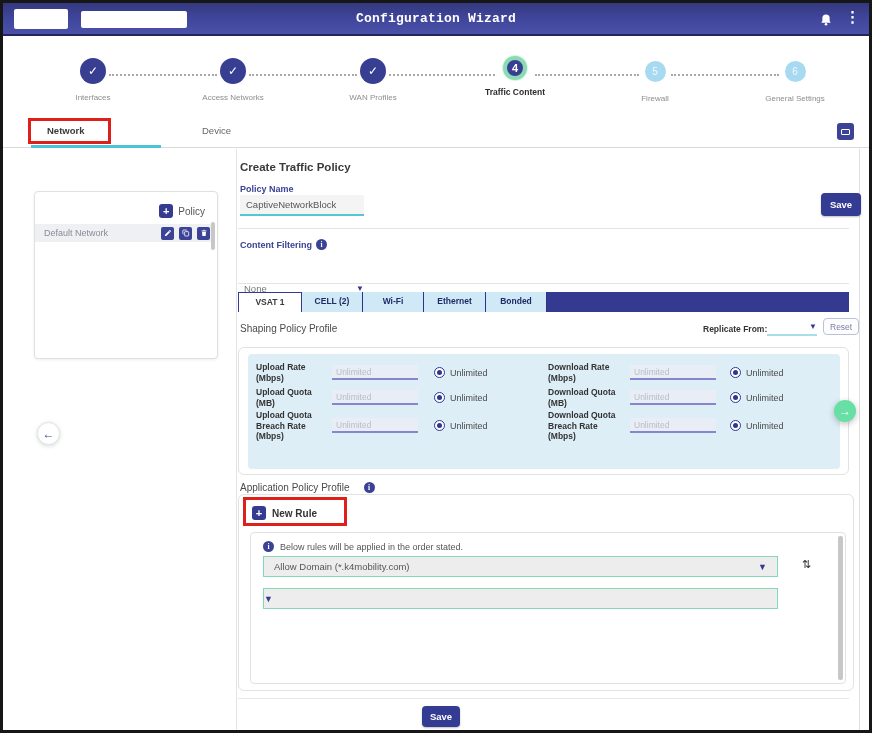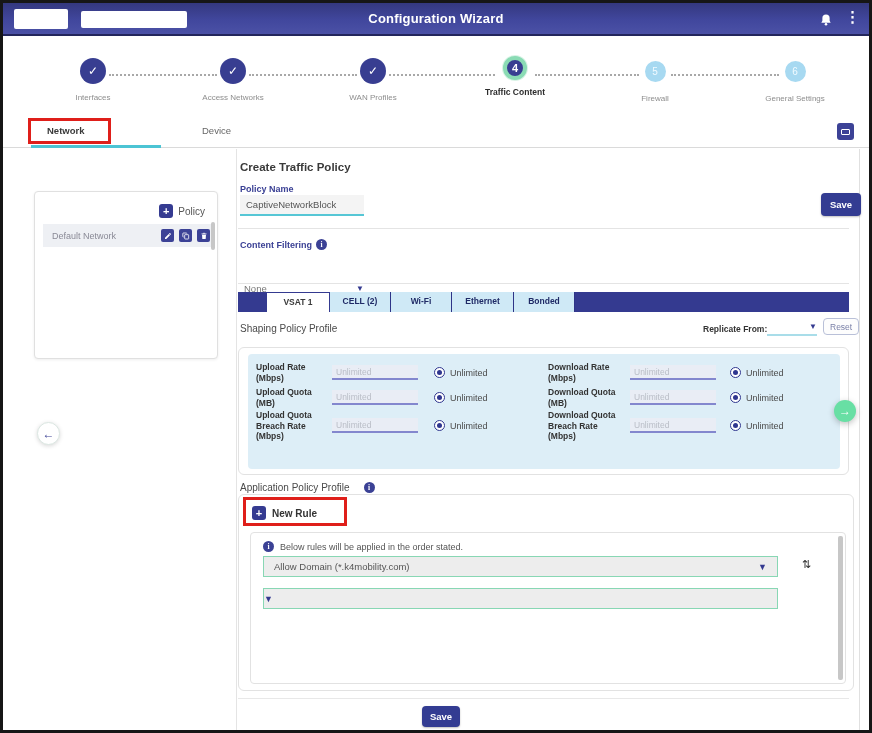--- a/index.html
+++ b/index.html
@@ -8,21 +8,21 @@
     position:relative; background:#fff; overflow:hidden;
     border:3px solid #161616;
     font-family:"Liberation Sans", sans-serif;
     color:#333;
   }
   .abs { position:absolute; }
 
   
   .topbar { left:0; top:0; right:0; height:33px;
     background:linear-gradient(180deg,#34387f 0%,#41479d 55%,#4b51a6 100%);
-    border-bottom:2px solid #23265c; }
+    border-bottom:2px solid #23265c;font-family:Liberation Mono, monospace; }
   .logo-box { background:#fff; border-radius:2px; }
   .apptitle { left:0; right:0; top:0; height:33px; text-align:center; line-height:31px;
     color:#fff; font-size:13px; font-weight:700; letter-spacing:.2px; }
   .bellbtn { right:34px; top:8px; width:18px; height:18px; display:flex; align-items:center; justify-content:center; cursor:pointer; }
   .kebab { right:10px; top:5px; color:#fff; font-size:15px; font-weight:700; width:14px; text-align:center; cursor:pointer; }
 
   
   .conn { top:71px; height:0; border-top:2px dotted #a8a8a8; }
   .step { top:55px; width:120px; text-align:center; }
   .circle { margin:0 auto; border-radius:50%; display:flex; align-items:center; justify-content:center; color:#fff; }
@@ -174,21 +174,21 @@
 </div>
 
 <div class="abs vline" style="left:233px;top:146px;height:584px;"></div>
 <div class="abs vline" style="left:856px;top:146px;height:584px;background:#e0e0e0;"></div>
 
 <aside class="abs panel" style="left:31px;top:188px;width:184px;height:168px;">
   <div class="abs policy-btn" style="right:12px;top:12px;">
     <span class="plus-sq">+</span>
     <span class="txt">Policy</span>
   </div>
-  <div class="abs netrow" style="left:8px;right:3px;top:32px;height:23px;justify-content:center;">
+  <div class="abs netrow" style="left:0;right:3px;top:32px;height:18px;justify-content:center;">
     <span class="nm">Default Network</span>
     <span class="icon-sq">
       <svg width="8" height="8" viewBox="0 0 24 24">
         <path d="M3 17.2V21h3.8L18 9.8 14.2 6 3 17.2zM20.7 7.1a1 1 0 0 0 0-1.4l-2.4-2.4a1 1 0 0 0-1.4 0L15 5.2 18.8 9l1.9-1.9z" fill="#fff"></path>
       </svg>
     </span>
     <span class="icon-sq">
       <svg width="8" height="8" viewBox="0 0 24 24">
         <rect x="8" y="8" width="12" height="13" rx="1.5" fill="none" stroke="#fff" stroke-width="2.4"></rect>
         <path d="M5 15H4a1.5 1.5 0 0 1-1.5-1.5v-9A1.5 1.5 0 0 1 4 3h9a1.5 1.5 0 0 1 1.5 1.5V5" fill="none" stroke="#fff" stroke-width="2.4"></path>
@@ -221,21 +221,21 @@
   <span>Content Filtering</span>
   <span class="info-i">i</span>
 </div>
 <div class="abs selectbox" style="left:237px;top:237px;width:124px;margin-top:39px;">
   <span class="val">None</span>
   <span class="caret">▼</span>
 </div>
 
 <div class="abs h-div" style="left:235px;top:280px;width:611px;"></div>
 
-<div class="abs tabstrip" style="left:235px;top:289px;width:611px;padding-left:28px;">
+<div class="abs tabstrip" style="left:235px;top:289px;width:611px;">
   <div class="itab active" style="width:64px;">VSAT 1</div>
   <div class="itab" style="width:61px;">CELL (2)</div>
   <div class="itab" style="width:61px;">Wi-Fi</div>
   <div class="itab" style="width:62px;">Ethernet</div>
   <div class="itab" style="width:61px;">Bonded</div>
 </div>
 
 <div class="abs secttitle" style="left:237px;top:320px;">Shaping Policy Profile</div>
 <div class="abs" style="left:700px;top:321px;font-size:8.5px;font-weight:600;color:#333;">Replicate From:</div>
 <div class="abs selectbox" style="left:764px;top:315px;width:50px;height:18px;border-bottom-color:#a9dde9;">

